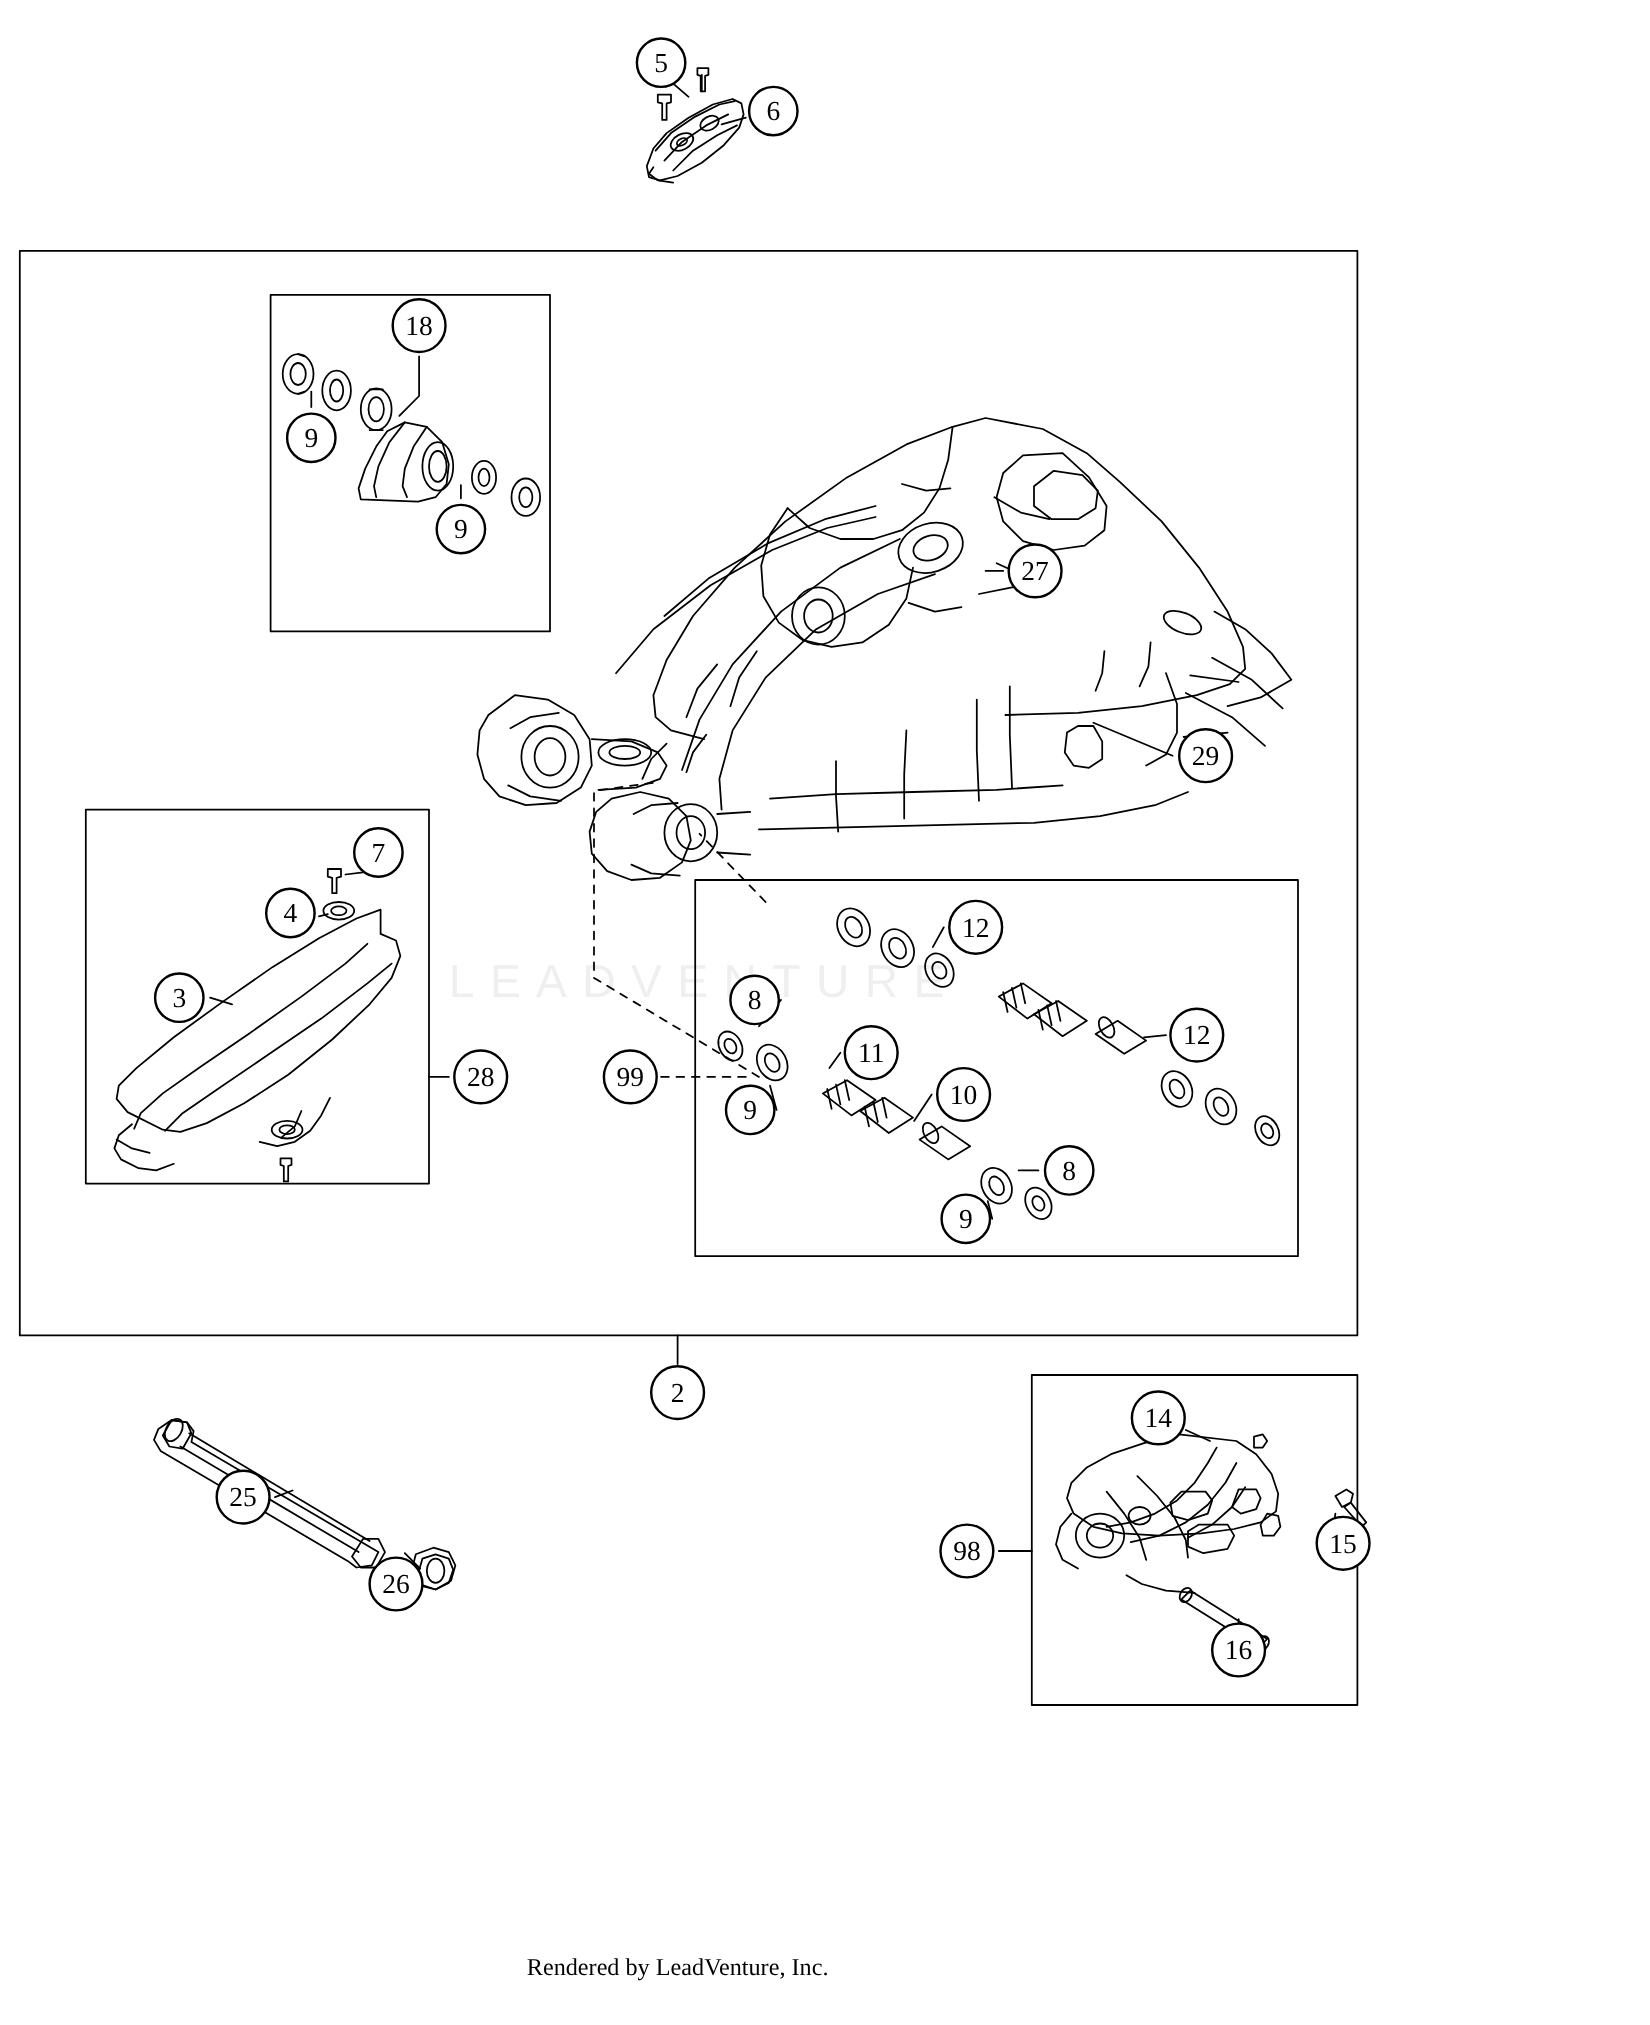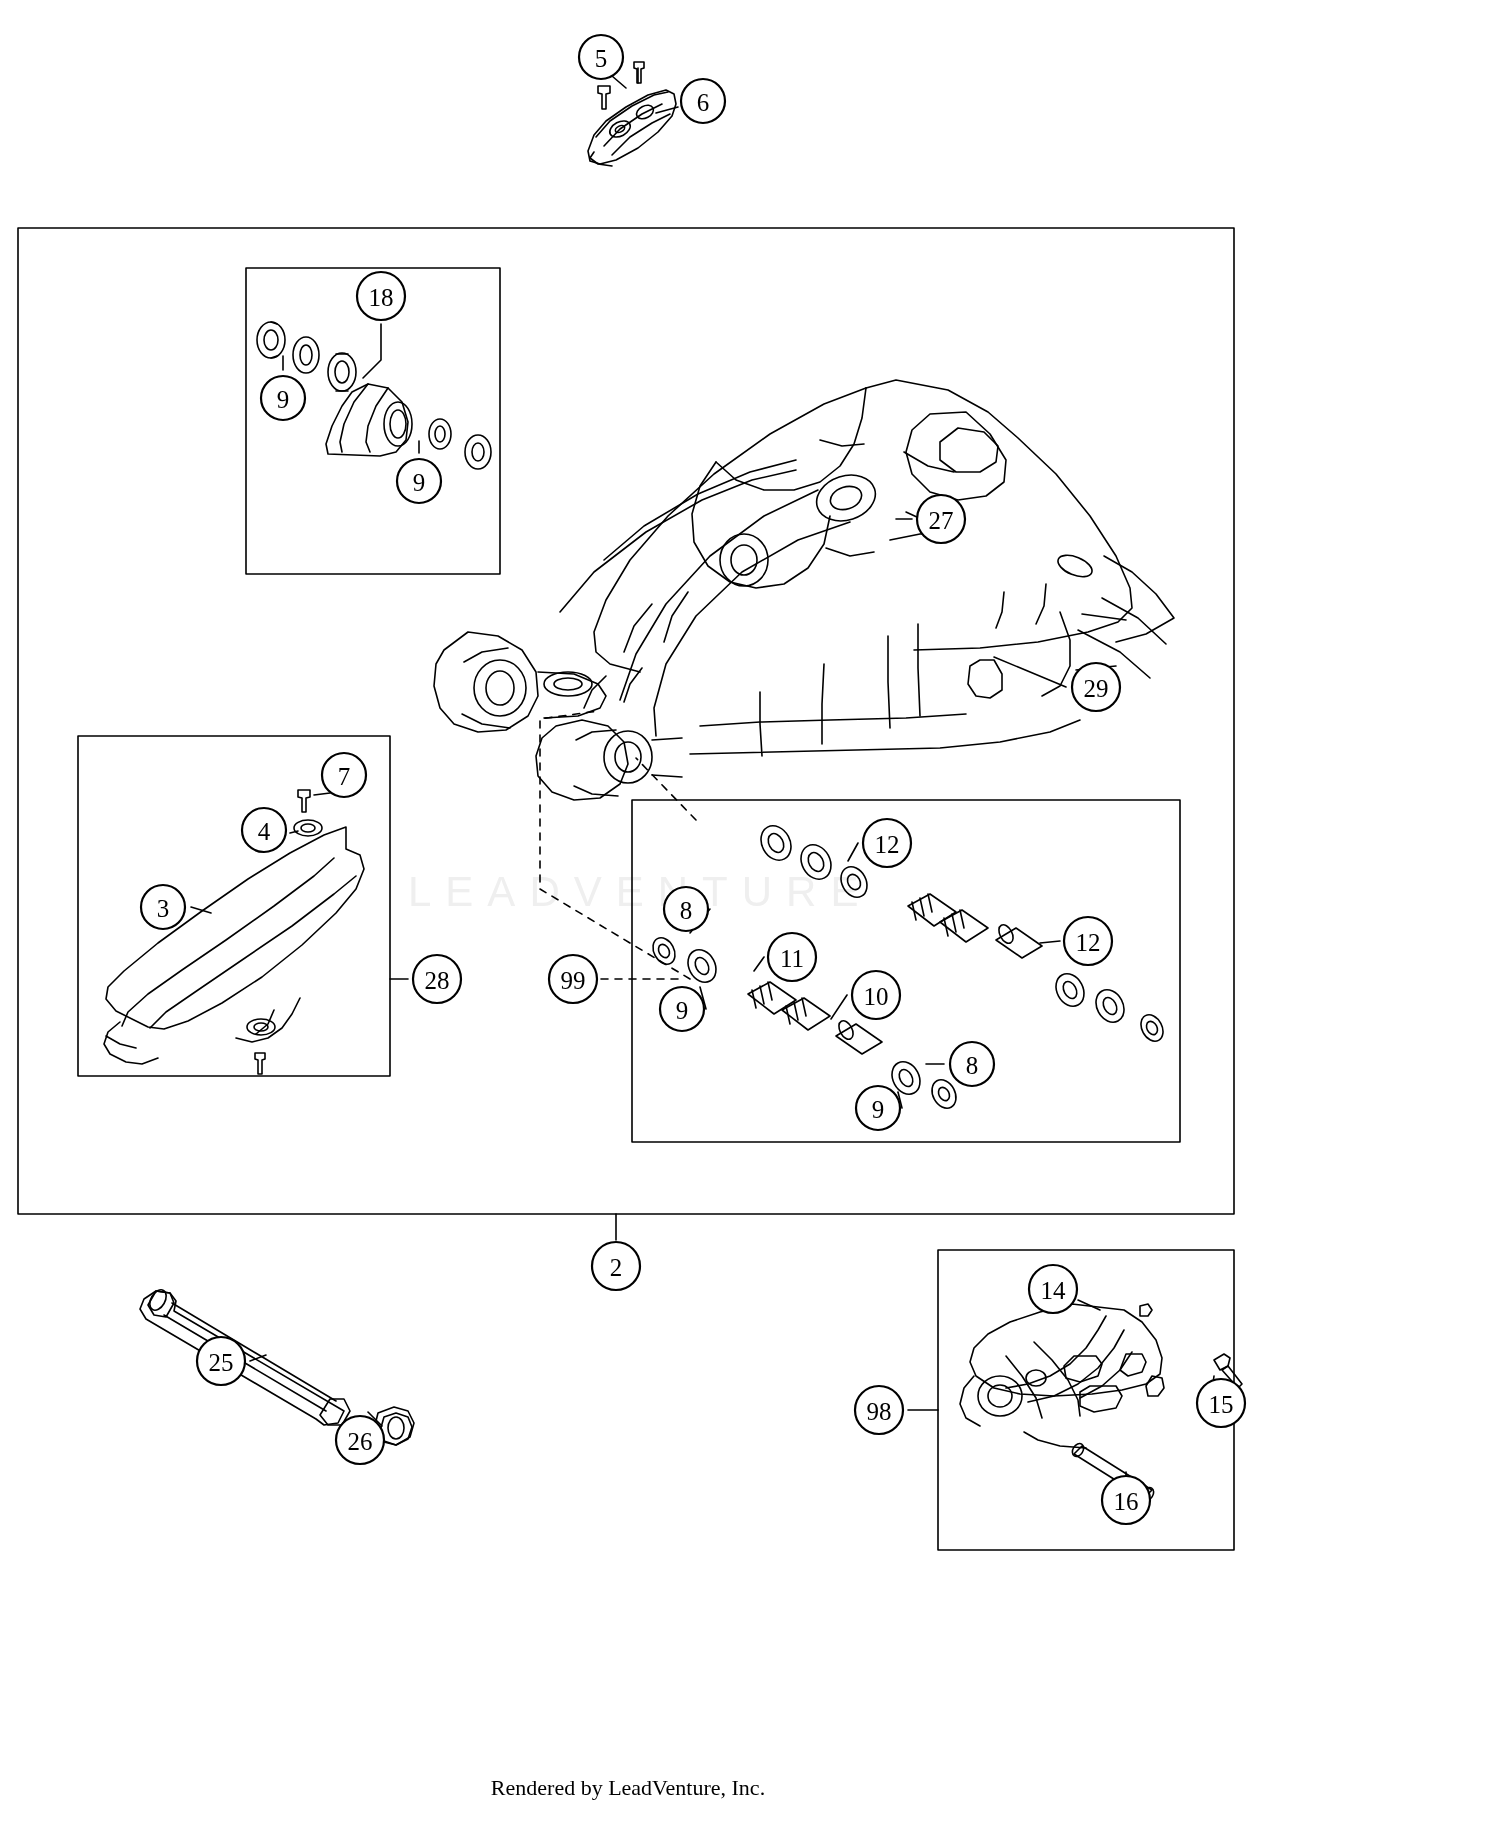--- a/index.html
+++ b/index.html
@@ -35,21 +35,20 @@
   }
   .footer-text {
     position: absolute;
     left: 0;
     top: 1775px;
     width: 1232px;
     text-align: center;
     font-family: "Liberation Serif", serif;
     font-size: 22px;
     color: #000000;
-    padding-left: 12px;
   }
   .wm {
     position: absolute;
     font-family: "Liberation Sans", sans-serif;
     color: #efefef;
     letter-spacing: 14px;
     font-size: 42px;
     white-space: nowrap;
   }
 </style>

